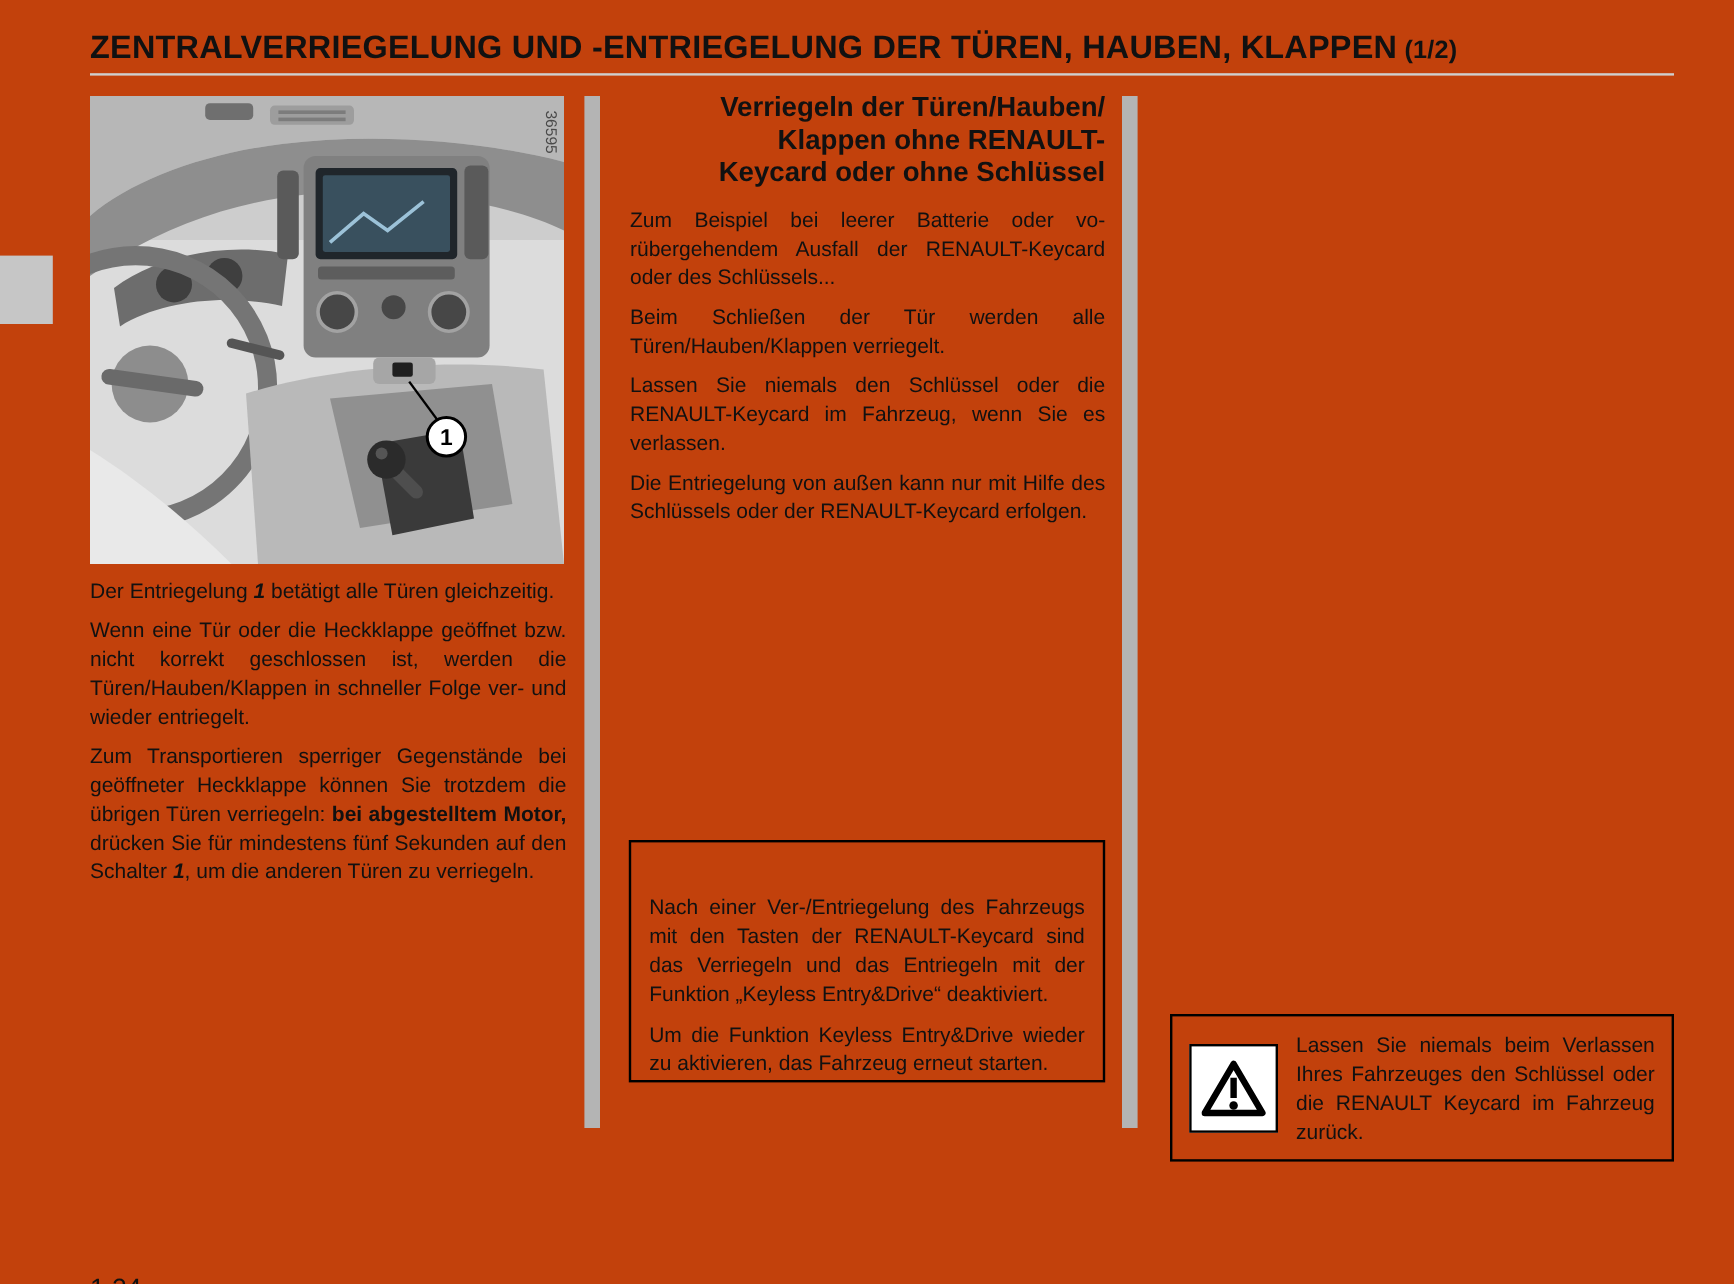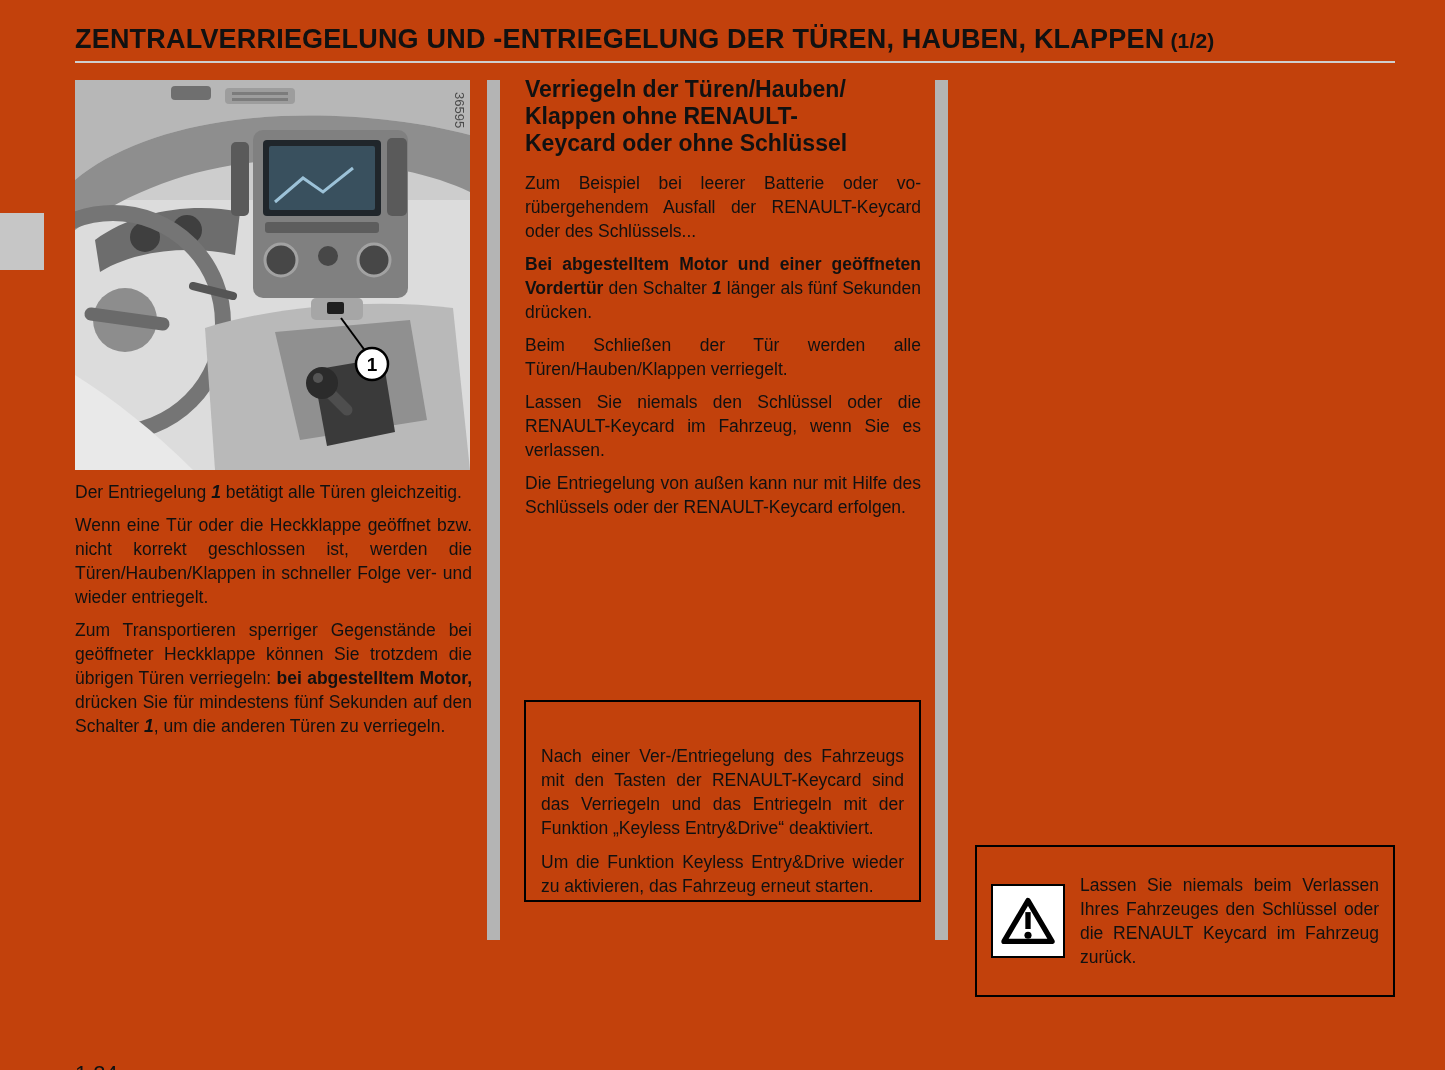--- a/index.html
+++ b/index.html
@@ -62,21 +62,21 @@
 
   .col-left  { position: absolute; left: 75px;  top: 480px; width: 397px; }
   .col-mid   { position: absolute; left: 525px; top: 76px;  width: 396px; }
 
   h2.section-heading {
     font-size: 23px;
     font-weight: 700;
     line-height: 27px;
     margin: 0 0 14px 0;
     white-space: pre-line;
-    text-align: left;
+    text-align: right;
   }
   p.body-text {
     font-size: 17.5px;
     line-height: 24px;
     margin: 0 0 9px 0;
     text-align: justify;
   }
   .ref-num { font-weight: 700; font-style: italic; }
   .bold-run { font-weight: 700; }
 
@@ -90,21 +90,21 @@
     box-sizing: border-box;
     padding: 42px 15px 0 15px;
   }
   .note-box p.body-text { margin-bottom: 10px; }
 
   .warn-box {
     position: absolute;
     left: 975px;
     top: 845px;
     width: 420px;
-    height: 152px;
+    height: 123px;
     border: 2px solid #000;
     box-sizing: border-box;
     display: flex;
     align-items: center;
     gap: 15px;
     padding: 0 14px 0 14px;
   }
   .warn-icon-frame {
     flex: 0 0 auto;
     width: 74px;
@@ -186,21 +186,20 @@
     <p class="body-text"><span>Der Entriegelung </span><span class="ref-num">1</span><span> betätigt alle Türen gleich­zeitig.</span></p>
     <p class="body-text">Wenn eine Tür oder die Heckklappe geöffnet bzw. nicht korrekt geschlossen ist, werden die Türen/Hauben/Klappen in schneller Folge ver- und wieder entriegelt.</p>
     <p class="body-text"><span>Zum Transportieren sperriger Gegenstände bei geöffneter Heckklappe können Sie trotz­dem die übrigen Türen verriegeln: </span><span class="bold-run">bei abge­stelltem Motor,</span><span> drücken Sie für mindestens fünf Sekunden auf den Schalter </span><span class="ref-num">1</span><span>, um die anderen Türen zu verriegeln.</span></p>
   </div>
 
   <div class="col-mid">
     <h2 class="section-heading">Verriegeln der Türen/Hauben/
 Klappen ohne RENAULT-
 Keycard oder ohne Schlüssel</h2>
     <p class="body-text">Zum Beispiel bei leerer Batterie oder vo­rübergehendem Ausfall der RENAULT-Keycard oder des Schlüssels...</p>
-    <p class="body-text"><span class="bold-run">Bei abgestelltem Motor und einer geöff­neten Vordertür</span><span> den Schalter </span><span class="ref-num">1</span><span> länger als fünf Sekunden drücken.</span></p>
     <p class="body-text">Beim Schließen der Tür werden alle Türen/Hauben/Klappen verriegelt.</p>
     <p class="body-text">Lassen Sie niemals den Schlüssel oder die RENAULT-Keycard im Fahrzeug, wenn Sie es verlassen.</p>
     <p class="body-text">Die Entriegelung von außen kann nur mit Hilfe des Schlüssels oder der RENAULT-Keycard erfolgen.</p>
   </div>
 
   <div class="note-box">
     <p class="body-text">Nach einer Ver-/Entriegelung des Fahr­zeugs mit den Tasten der RENAULT-Keycard sind das Verriegeln und das Entriegeln mit der Funktion „Keyless Entry&amp;Drive“ deaktiviert.</p>
     <p class="body-text">Um die Funktion Keyless Entry&amp;Drive wieder zu aktivieren, das Fahrzeug erneut starten.</p>
   </div>
 

